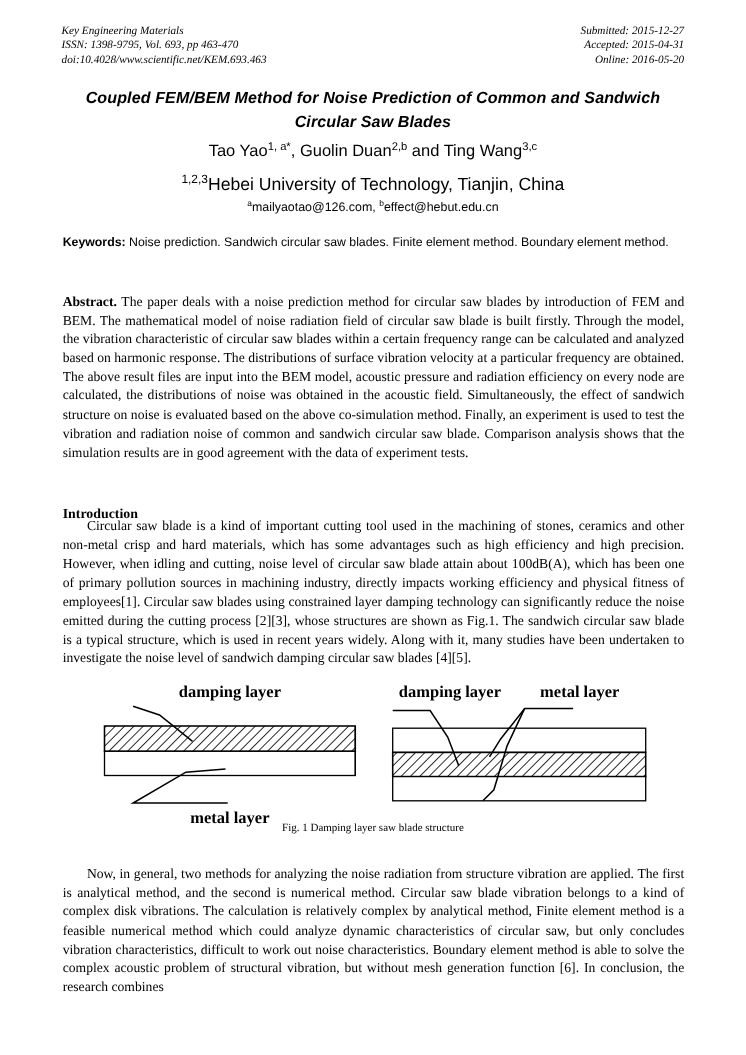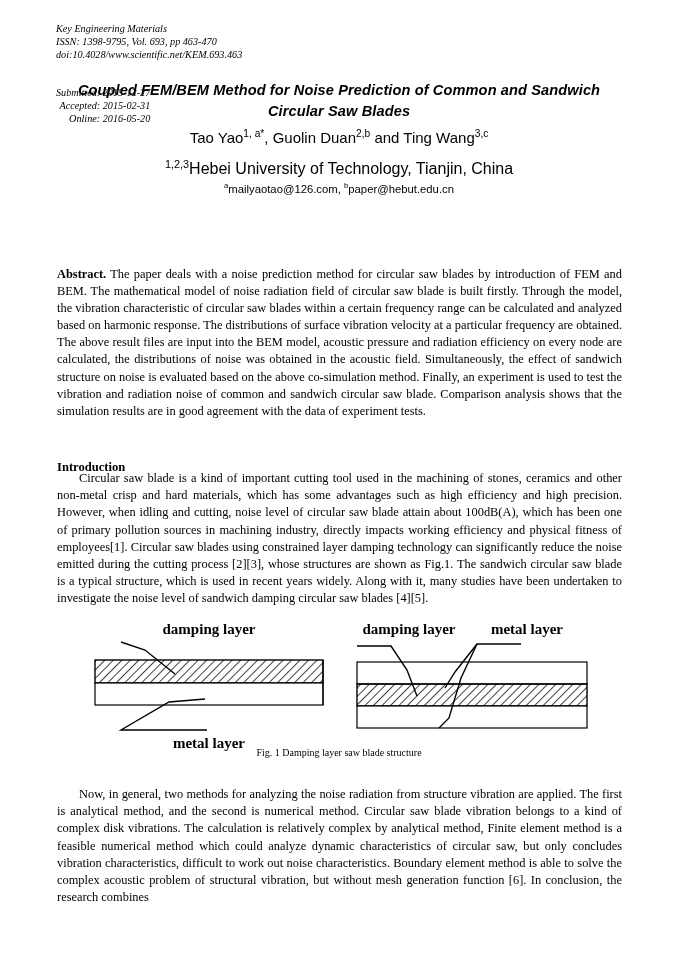--- a/index.html
+++ b/index.html
@@ -24,32 +24,31 @@
     background: #ffffff;
   }
 
   
   .journal-header {
     position: absolute;
     left: 56px;
     top: 22px;
     width: 566px;
     display: flex;
-    justify-content: flex-end;
+    justify-content: space-between;
     align-items: flex-start;
-    flex-direction: column;
   }
   .journal-header-left, .journal-header-right {
     font-family: "Liberation Serif", serif;
     font-style: italic;
     font-size: 10.2px;
     line-height: 13.2px;
     white-space: nowrap;
   }
-  .journal-header-right { text-align: right; margin-top: 24px; }
+  .journal-header-right { text-align: right; }
 
   
   .title {
     position: absolute;
     left: 69px;
     top: 80px;
     width: 540px;
     text-align: center;
     font-family: "Liberation Sans", sans-serif;
     font-weight: bold;
@@ -180,40 +179,43 @@
 <div class="page">
 
   <div class="journal-header">
     <div class="journal-header-left">
       <div>Key Engineering Materials</div>
       <div>ISSN: 1398-9795, Vol. 693, pp 463-470</div>
       <div>doi:10.4028/www.scientific.net/KEM.693.463</div>
     </div>
     <div class="journal-header-right">
       <div>Submitted: 2015-12-27</div>
-      <div>Accepted: 2015-02-31</div>
+      <div>Accepted: 2015-04-31</div>
       <div>Online: 2016-05-20</div>
     </div>
   </div>
 
   <div class="title">Coupled FEM/BEM Method for Noise Prediction of Common and Sandwich Circular Saw Blades</div>
 
   <div class="authors">
     <span>Tao Yao</span><sup>1, a*</sup><span>, </span><span>Guolin Duan</span><sup>2,b</sup><span> and </span><span>Ting Wang</span><sup>3,c</sup>
   </div>
 
   <div class="affil">
     <sup>1,2,3</sup><span>Hebei University of Technology, Tianjin, China</span>
   </div>
 
   <div class="emails">
     <sup>a</sup><span>mailyaotao@126.com,</span>
-    <sup>b</sup><span>paper@hebut.edu.cn</span>
-  </div>
-
+    <sup>b</sup><span>effect@hebut.edu.cn</span>
+  </div>
+
+  <div class="keywords">
+    <span class="kw-label">Keywords:</span><span> Noise prediction. Sandwich circular saw blades. Finite element method. Boundary element method.</span>
+  </div>
 
   <div class="abstract">
     <span class="abs-label">Abstract.</span><span> The paper deals with a noise prediction method for circular saw blades by introduction of FEM and BEM. The mathematical model of noise radiation field of circular saw blade is built firstly. Through the model, the vibration characteristic of circular saw blades within a certain frequency range can be calculated and analyzed based on harmonic response. The distributions of surface vibration velocity at a particular frequency are obtained. The above result files are input into the BEM model, acoustic pressure and radiation efficiency on every node are calculated, the distributions of noise was obtained in the acoustic field. Simultaneously, the effect of sandwich structure on noise is evaluated based on the above co-simulation method. Finally, an experiment is used to test the vibration and radiation noise of common and sandwich circular saw blade. Comparison analysis shows that the simulation results are in good agreement with the data of experiment tests.</span>
   </div>
 
   <div class="section-heading">Introduction</div>
 
   <div class="body-para" id="intro-para">Circular saw blade is a kind of important cutting tool used in the machining of stones, ceramics and other non-metal crisp and hard materials, which has some advantages such as high efficiency and high precision. However, when idling and cutting, noise level of circular saw blade attain about 100dB(A), which has been one of primary pollution sources in machining industry, directly impacts working efficiency and physical fitness of employees[1]. Circular saw blades using constrained layer damping technology can significantly reduce the noise emitted during the cutting process [2][3], whose structures are shown as Fig.1. The sandwich circular saw blade is a typical structure, which is used in recent years widely. Along with it, many studies have been undertaken to investigate the noise level of sandwich damping circular saw blades [4][5].</div>
 
   <div class="figure-wrap">

